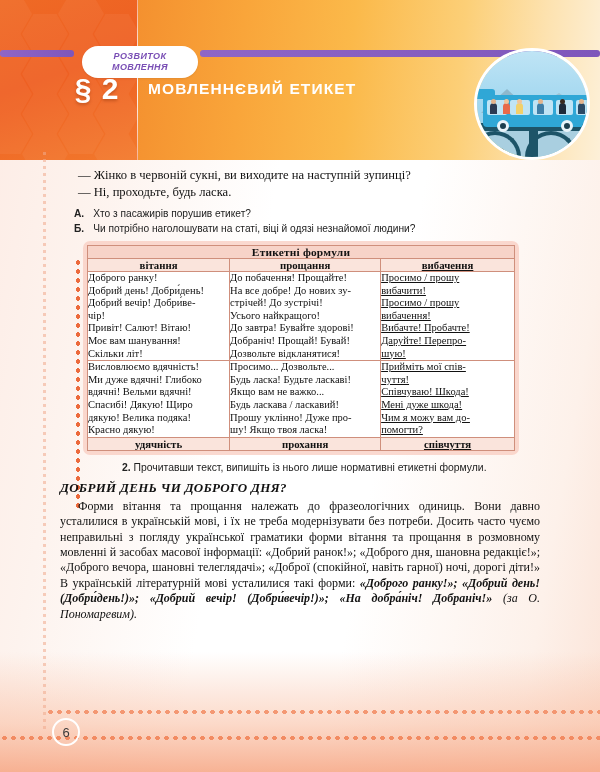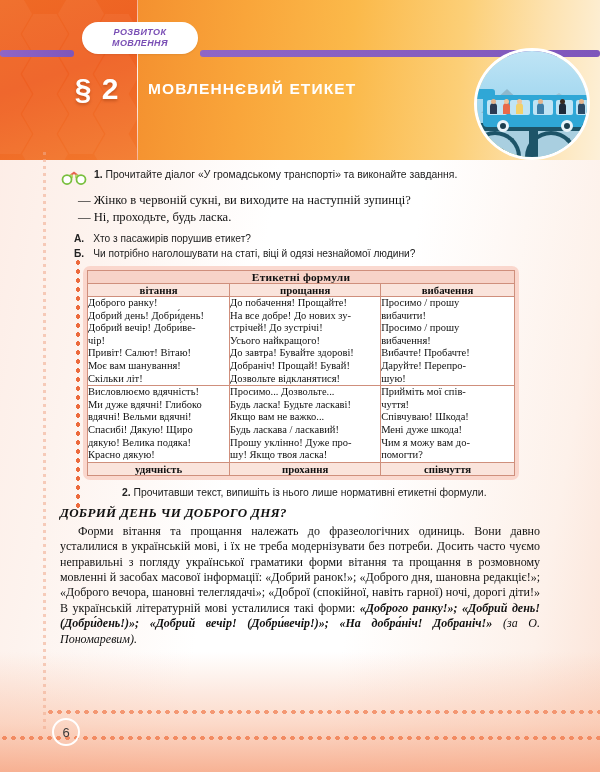--- a/index.html
+++ b/index.html
@@ -29,21 +29,21 @@
   .hexrow{position:absolute;opacity:.16;}
   .hex{position:absolute;width:46px;height:40px;background:rgba(255,255,255,.30);
      clip-path:polygon(25% 0%,75% 0%,100% 50%,75% 100%,25% 100%,0% 50%);}
   .banner-left:after{content:"";position:absolute;right:-2px;top:0;width:3px;height:160px;
      background:linear-gradient(to bottom,#f7b8a0,#ffffff 40%,#ffffff 60%,#f7b8a0);opacity:.9;}
 
   .purple-bar{position:absolute;top:50px;height:7px;
     background:linear-gradient(to right,#8f66c6,#7e56bb);border-radius:3px;}
   .purple-bar.left{left:0;width:74px;}
   .purple-bar.right{left:200px;right:0;}
-  .banner-pill{position:absolute;left:82px;top:22px;width:116px;height:32px;
+  .banner-pill{position:absolute;left:82px;top:46px;width:116px;height:32px;
     background:#fff;border-radius:16px;display:flex;flex-direction:column;
     align-items:center;justify-content:center;box-shadow:0 1px 2px rgba(0,0,0,.08);}
   .banner-pill span{font-family:"Liberation Sans",sans-serif;font-weight:bold;font-style:italic;
     font-size:9px;color:#7a4fb5;letter-spacing:.4px;line-height:11px;}
 
   .sec-num{position:absolute;left:62px;top:72px;width:70px;text-align:center;
     font-family:"Liberation Sans",sans-serif;font-weight:bold;font-size:30px;color:#fff;
     text-shadow:0 2px 3px rgba(120,40,0,.35);letter-spacing:1px;}
   .sec-title{position:absolute;left:148px;top:80px;
     font-family:"Liberation Sans",sans-serif;font-weight:bold;font-size:15.5px;color:#fff;
@@ -104,21 +104,21 @@
   table.et{position:relative;border-collapse:collapse;width:428px;
      font-family:"Liberation Serif",serif;background:#fff;}
   table.et td,table.et th{border:1px solid #cf8f7c;padding:0;vertical-align:top;}
   .t-title{background:#f7d3c8;text-align:center;font-weight:bold;font-size:11.4px;
      padding:3px 0 3px;color:#111;letter-spacing:.2px;margin-top:28px;}
   .t-sub{background:#fae4dc;text-align:center;font-weight:bold;font-size:10.8px;
      padding:3px 0 3px;color:#111;margin-left:20px;}
   .t-cell{font-size:10.5px;line-height:12.6px;padding:2px 3px 3px 4px;color:#111;}
   .c1{width:150px;}
   .c2{width:160px;}
-  .c3{width:142px;}
+  .c3{width:142px;text-decoration:underline;}
 
   
   .task2{margin-top:10px;margin-left:62px;font-family:"Liberation Sans",sans-serif;
      font-size:10.4px;color:#222;line-height:14px;}
   .task2 b{font-weight:bold;}
   .art-title{margin-top:5px;text-align:left;font-family:"Liberation Serif",serif;
      font-style:italic;font-weight:bold;font-size:13px;letter-spacing:.3px;color:#111;}
   .art-body{margin-top:3px;font-family:"Liberation Serif",serif;font-size:12px;
      line-height:15.4px;text-align:justify;text-indent:18px;color:#111;
      hyphens:auto;}
@@ -225,35 +225,20 @@
         <div class="wheel" style="left:78px;"></div>
       </div>
     </div>
   </div>
 
   <div class="vdots faint"></div>
   <div class="vdots bold"></div>
 
   <div class="content">
 
-    <div class="ex-line">
-      <div class="binoc">
-        <svg viewBox="0 0 56 30" width="28" height="15" aria-hidden="true">
-          <path d="M20 9 L28 3 L36 9 L33 12 L28 8 L23 12 Z" fill="#e8614f"></path>
-          <rect x="18" y="9" width="8" height="8" rx="2" fill="#b9d66a"></rect>
-          <rect x="30" y="9" width="8" height="8" rx="2" fill="#b9d66a"></rect>
-          <circle cx="14" cy="19" r="9" fill="#fff" stroke="#79bf3e" stroke-width="3.5"></circle>
-          <circle cx="42" cy="19" r="9" fill="#fff" stroke="#79bf3e" stroke-width="3.5"></circle>
-        </svg>
-      </div>
-      <div class="ex-head">
-        <b>1.</b>
-        <span>Прочитайте діалог «У громадському транспорті» та виконайте завдання.</span>
-      </div>
-    </div>
 
     <div class="dialog">
       <div>— Жінко в червоній сукні, ви виходите на наступній зупинці?</div>
       <div>— Ні, проходьте, будь ласка.</div>
     </div>
 
     <div class="qa">
       <div class="qa-row">
         <b>А.</b>
         <span>Хто з пасажирів порушив етикет?</span>

